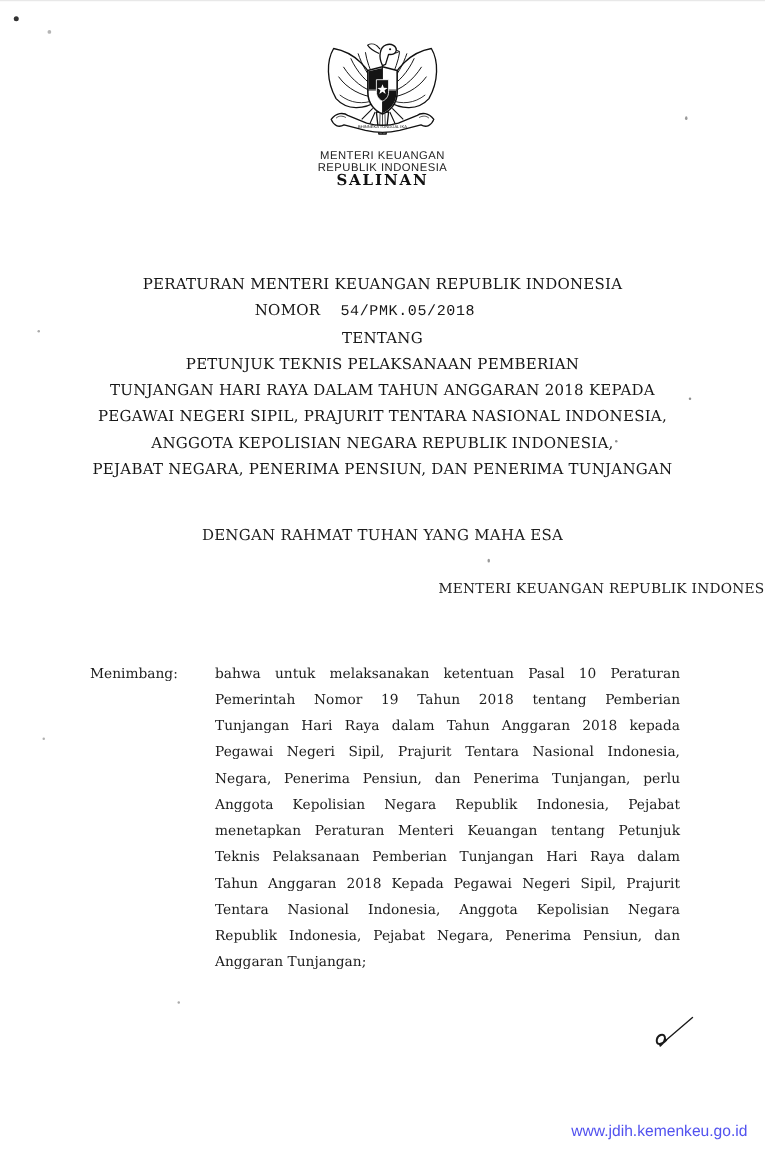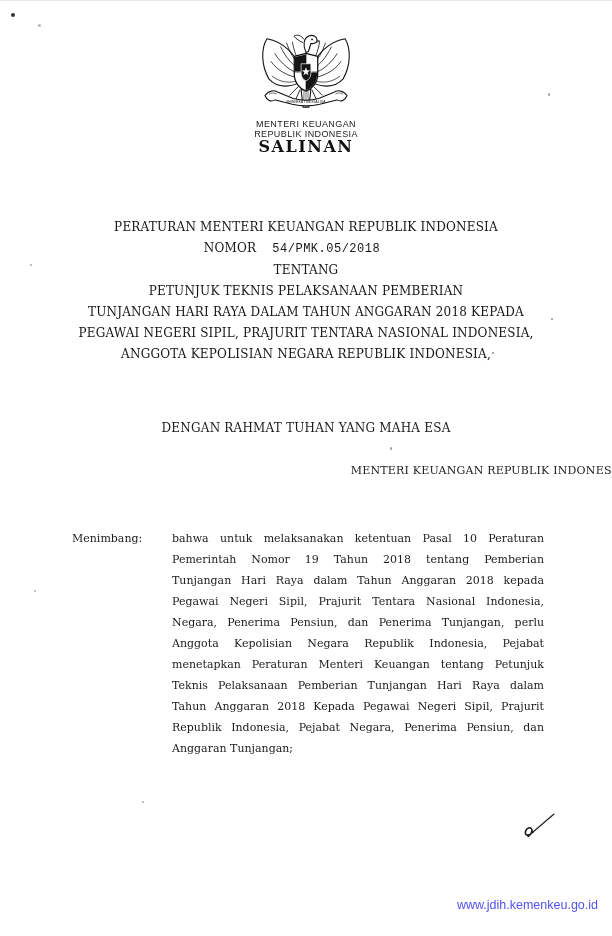--- a/index.html
+++ b/index.html
@@ -8,21 +8,21 @@
     font-family:"DejaVu Serif", serif;color:#1c1c1c;overflow:hidden;
     margin:1px auto;
   }
   
   .emblem{position:absolute;top:30px;left:50%;transform:translateX(-50%);}
   .hdr-line{position:absolute;left:0;width:100%;text-align:center;
     font-family:"Liberation Sans", sans-serif;font-size:9px;letter-spacing:.4px;color:#222;}
   .hdr-line.l1{top:118px;}
   .hdr-line.l2{top:128px;}
   .salinan{position:absolute;top:136px;left:0;width:100%;text-align:center;
-    font-family:"DejaVu Serif", serif;font-weight:bold;font-size:16px;letter-spacing:1.5px;color:#111;}
+    font-family:"DejaVu Serif", serif;font-weight:bold;font-size:12px;letter-spacing:1.5px;color:#111;}
   
   .title-block{position:absolute;top:216px;left:0;width:100%;text-align:center;
     font-size:12px;line-height:21px;letter-spacing:.2px;color:#161616;}
   .nomor-line{transform:translateX(-14px);}
   .nomor-value{font-family:"Liberation Mono", monospace;font-size:12px;letter-spacing:.5px;}
   .invocation{position:absolute;top:420px;left:0;width:100%;text-align:center;
     font-size:12px;letter-spacing:.2px;}
   .issuer{position:absolute;top:463px;left:16px;width:100%;text-align:right;
     font-size:11px;letter-spacing:.2px;}
   
@@ -115,37 +115,39 @@
     <div>PERATURAN MENTERI KEUANGAN REPUBLIK INDONESIA</div>
     <div class="nomor-line">
       <span>NOMOR</span>&nbsp;&nbsp;&nbsp;
       <span class="nomor-value">54/PMK.05/2018</span>
     </div>
     <div>TENTANG</div>
     <div>PETUNJUK TEKNIS PELAKSANAAN PEMBERIAN</div>
     <div>TUNJANGAN HARI RAYA DALAM TAHUN ANGGARAN 2018 KEPADA</div>
     <div>PEGAWAI NEGERI SIPIL, PRAJURIT TENTARA NASIONAL INDONESIA,</div>
     <div>ANGGOTA KEPOLISIAN NEGARA REPUBLIK INDONESIA,</div>
+    <div>PEJABAT NEGARA, PENERIMA PENSIUN, DAN PENERIMA TUNJANGAN</div>
   </div>
 
   <div class="invocation">DENGAN RAHMAT TUHAN YANG MAHA ESA</div>
   <div class="issuer">MENTERI KEUANGAN REPUBLIK INDONESIA,</div>
 
   <div class="menimbang">
     <div class="m-label">Menimbang:</div>
     <div class="m-body">
       <div class="jline">bahwa untuk melaksanakan ketentuan Pasal 10 Peraturan</div>
       <div class="jline">Pemerintah Nomor 19 Tahun 2018 tentang Pemberian</div>
       <div class="jline">Tunjangan Hari Raya dalam Tahun Anggaran 2018 kepada</div>
       <div class="jline">Pegawai Negeri Sipil, Prajurit Tentara Nasional Indonesia,</div>
       <div class="jline">Negara, Penerima Pensiun, dan Penerima Tunjangan, perlu</div>
       <div class="jline">Anggota Kepolisian Negara Republik Indonesia, Pejabat</div>
       <div class="jline">menetapkan Peraturan Menteri Keuangan tentang Petunjuk</div>
       <div class="jline">Teknis Pelaksanaan Pemberian Tunjangan Hari Raya dalam</div>
       <div class="jline">Tahun Anggaran 2018 Kepada Pegawai Negeri Sipil, Prajurit</div>
+      <div class="jline">Tentara Nasional Indonesia, Anggota Kepolisian Negara</div>
       <div class="jline">Republik Indonesia, Pejabat Negara, Penerima Pensiun, dan</div>
       <div class="jline-last">Anggaran Tunjangan;</div>
     </div>
   </div>
 
   <svg class="paraf" width="36" height="32" viewBox="0 0 36 32">
     <path d="M34,3 L13,21" stroke="#1a1a1a" stroke-width="1.1" fill="none" stroke-linecap="round"></path>
     <path d="M13,21 C9,25.5 4.5,25 5.5,20.5 C6.3,17 10.5,15.5 11.8,18.3 C12.6,20.2 11,23.5 8.2,25.5" stroke="#1a1a1a" stroke-width="1.6" fill="none" stroke-linecap="round"></path>
   </svg>
 

